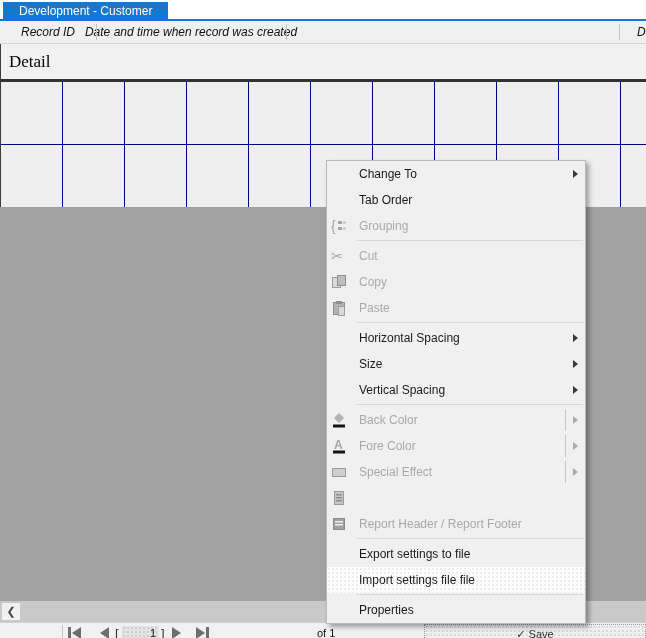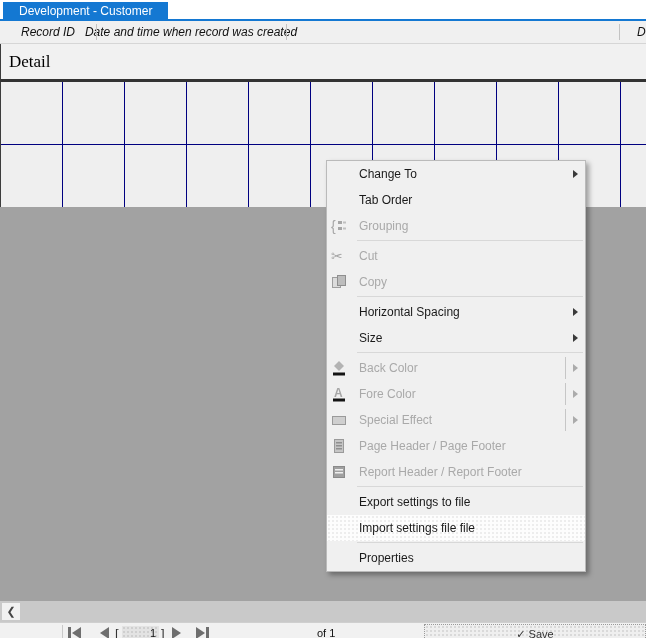--- a/index.html
+++ b/index.html
@@ -171,27 +171,39 @@
           </svg></span>
         <span class="mi-label">Cut</span>
       </div>
       <div class="mi disabled">
         <span class="mi-icon"><svg width="16" height="16">
             <rect x="1.5" y="3.5" width="8" height="10" fill="#dcdcdc" stroke="#9e9e9e"></rect>
             <rect x="6.5" y="1.5" width="8" height="10" fill="#bdbdbd" stroke="#8f8f8f"></rect>
           </svg></span>
         <span class="mi-label">Copy</span>
       </div>
+      <div class="mi disabled">
+        <span class="mi-icon"><svg width="16" height="16">
+            <rect x="2.5" y="2.5" width="11" height="12" fill="#b3b3b3" stroke="#8f8f8f"></rect>
+            <rect x="5" y="1" width="6" height="3" fill="#8f8f8f"></rect>
+            <rect x="7.5" y="6.5" width="6" height="9" fill="#dadada" stroke="#9e9e9e"></rect>
+          </svg></span>
+        <span class="mi-label">Paste</span>
+      </div>
       <div class="mi-sep"></div>
       <div class="mi">
         <span class="mi-label">Horizontal Spacing</span>
         <span class="mi-arrow"></span>
       </div>
       <div class="mi">
         <span class="mi-label">Size</span>
+        <span class="mi-arrow"></span>
+      </div>
+      <div class="mi">
+        <span class="mi-label">Vertical Spacing</span>
         <span class="mi-arrow"></span>
       </div>
       <div class="mi-sep"></div>
       <div class="mi disabled">
         <span class="mi-icon"><svg width="16" height="16">
             <path d="M8 1 L13 6 L8 11 L3 6 Z" fill="#b3b3b3"></path>
             <rect x="2" y="12.5" width="12" height="3" fill="#141414"></rect>
           </svg></span>
         <span class="mi-label">Back Color</span>
         <span class="mi-vsep"></span>
@@ -214,21 +226,20 @@
         <span class="mi-vsep"></span>
         <span class="mi-arrow"></span>
       </div>
       <div class="mi disabled">
         <span class="mi-icon"><svg width="16" height="16">
             <rect x="3.5" y="1.5" width="9" height="13" fill="#c6c6c6" stroke="#9a9a9a"></rect>
             <rect x="5" y="4" width="6" height="1.5" fill="#8f8f8f"></rect>
             <rect x="5" y="7" width="6" height="1.5" fill="#8f8f8f"></rect>
             <rect x="5" y="10" width="6" height="1.5" fill="#8f8f8f"></rect>
           </svg></span>
-        <span class="mi-label">Page Header / Page Footer</span>
       </div>
       <div class="mi disabled">
         <span class="mi-icon"><svg width="16" height="16">
             <rect x="2.5" y="2.5" width="11" height="11" fill="#a0a0a0" stroke="#8a8a8a"></rect>
             <rect x="4" y="5" width="8" height="1.5" fill="#efefef"></rect>
             <rect x="4" y="8" width="8" height="1.5" fill="#efefef"></rect>
           </svg></span>
         <span class="mi-label">Report Header / Report Footer</span>
       </div>
       <div class="mi-sep"></div>

